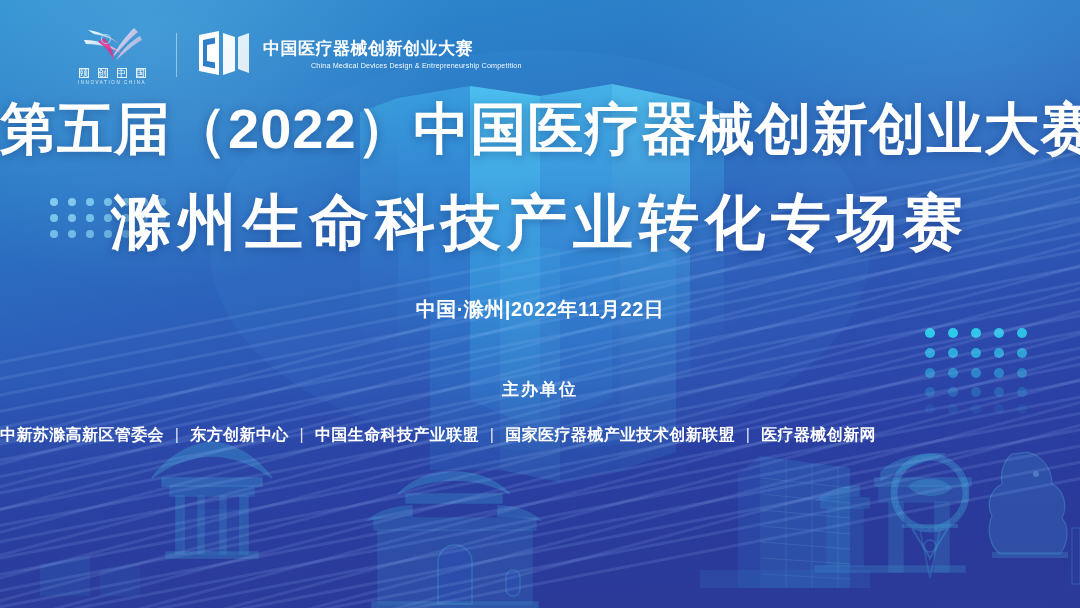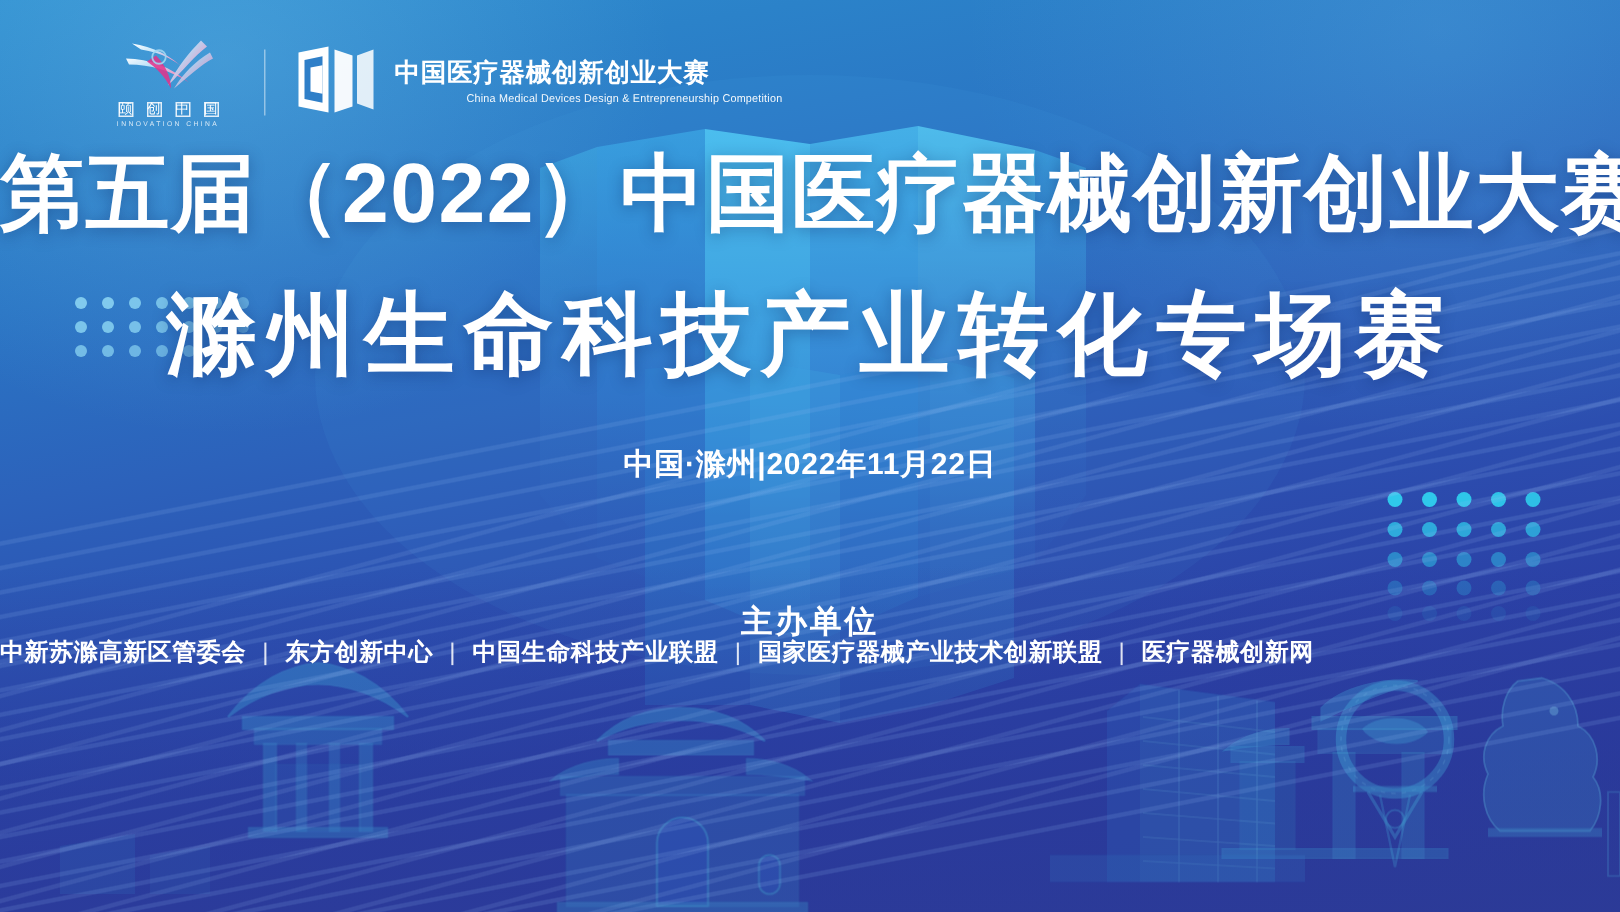--- a/index.html
+++ b/index.html
@@ -209,25 +209,25 @@
     text-align: center;
     color: #ffffff;
     font-size: 20px;
     font-weight: 700;
     letter-spacing: .5px;
     white-space: nowrap;
   }
 
   .host-title {
     position: absolute;
-    left: 0; top: 400px;
+    left: 0; top: 378px;
     width: 100%;
     text-align: center;
     color: #ffffff;
-    font-size: 21px;
+    font-size: 17px;
     font-weight: 700;
     letter-spacing: 2px;
   }
   .host-list {
     position: absolute;
     left: 0; top: 425px;
     width: 100%;
     text-align: left;
     color: #ffffff;
     font-size: 16px;

